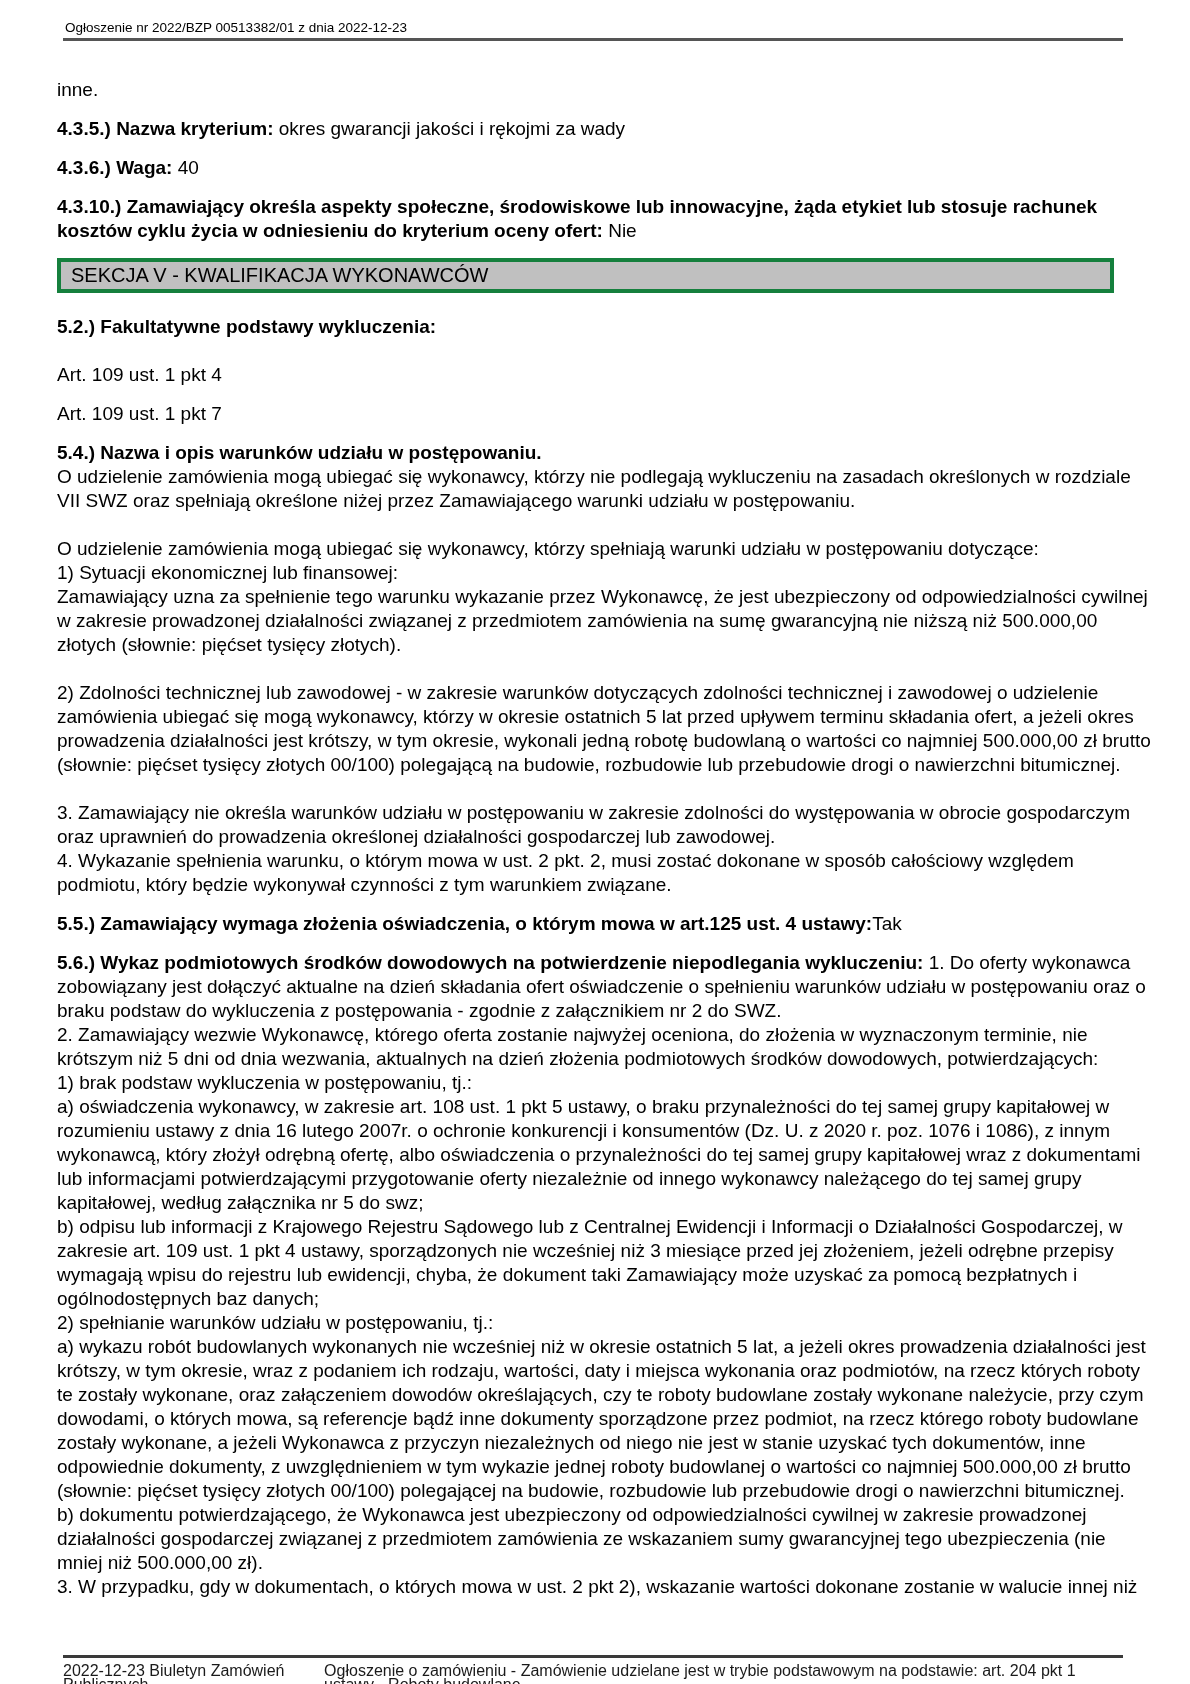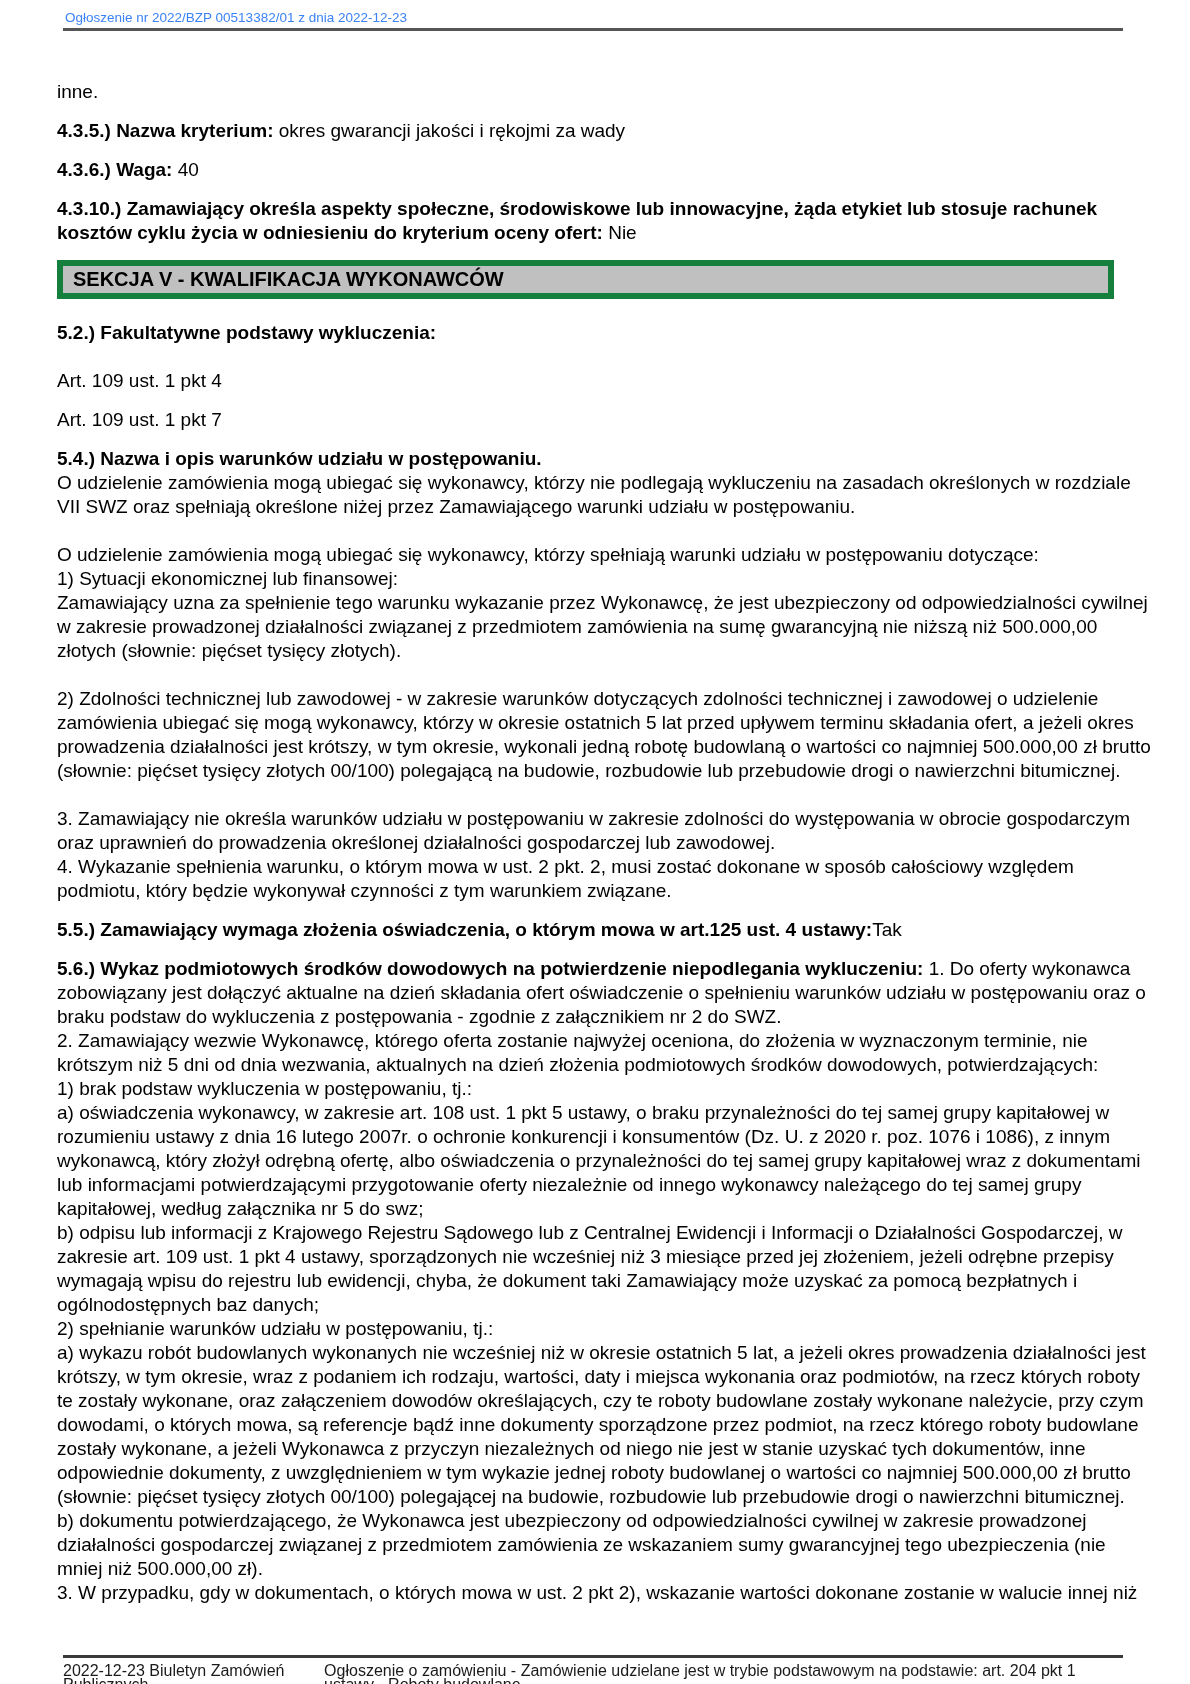--- a/index.html
+++ b/index.html
@@ -7,43 +7,43 @@
     position: relative;
     width: 1190px;
     height: 1684px;
     background: #ffffff;
     color: #000000;
     font-family: "Liberation Sans", "DejaVu Sans", sans-serif;
     overflow: hidden;
   }
   .page-header {
     margin: 0 67px 0 63px;
-    padding: 10px 0 3px 2px;
+    padding: 20px 0 3px 2px;
     border-bottom: 3px solid #555555;
     font-size: 13.5px;
     line-height: 15px;
-    color: #3b82f6;
+    color: #000000;
   }
   .content {
     box-sizing: border-box;
     height: 1576px;
     overflow: hidden;
-    padding: 49px 34px 0 57px;
+    padding: 37px 34px 0 57px;
     font-size: 19px;
     line-height: 24px;
   }
   .para { margin: 0 0 15px 0; }
   .field { margin: 0 0 15px 0; }
   .label { font-weight: bold; }
   .prewrap { white-space: pre-line; }
   .section-bar {
     margin: 10px 42px 22px 0;
     background: #c0c0c0;
-    border: 6px solid #15803d;
-    font-weight: bold;
+    border: 4px solid #15803d;
+    font-weight: normal;
     font-size: 20px;
     line-height: 24px;
     padding: 1px 8px 2px 10px;
   }
   .article { margin: 0 0 15px 0; }
   .article-first { margin-top: 24px; }
   .page-footer {
     position: absolute;
     left: 63px;
     right: 67px;

